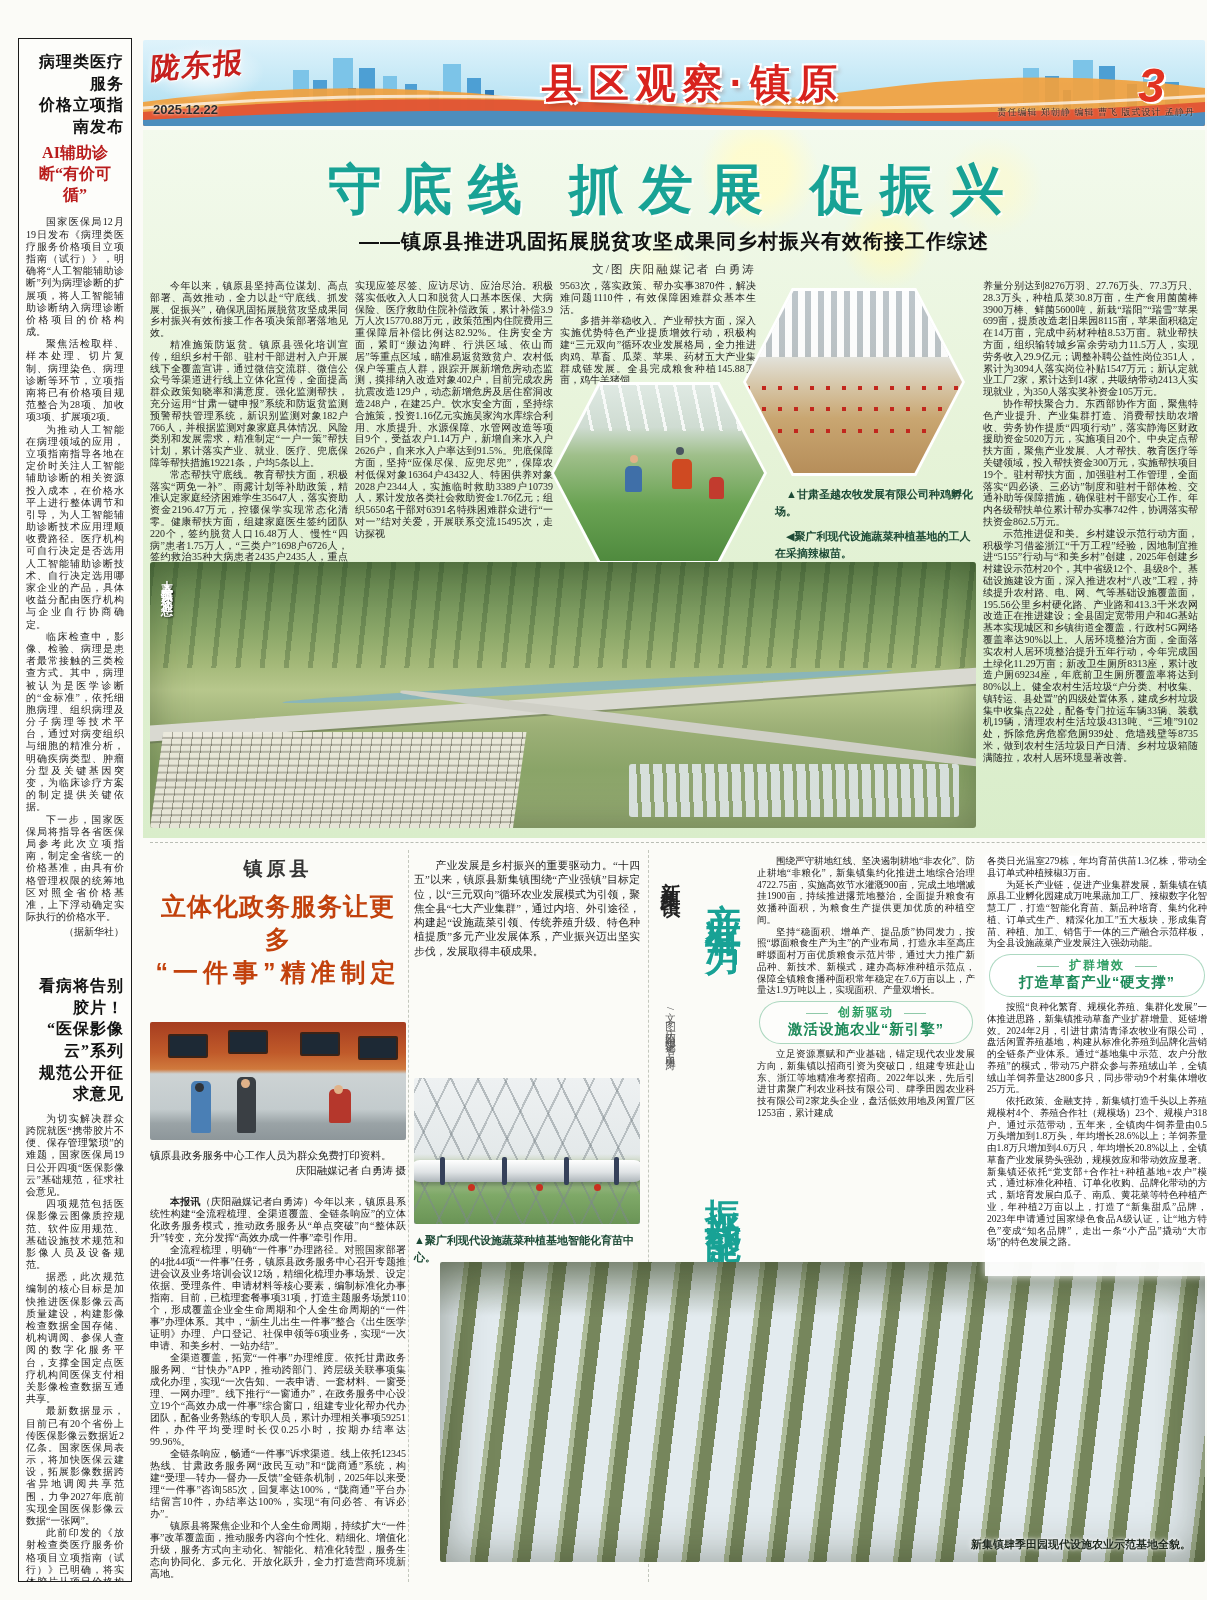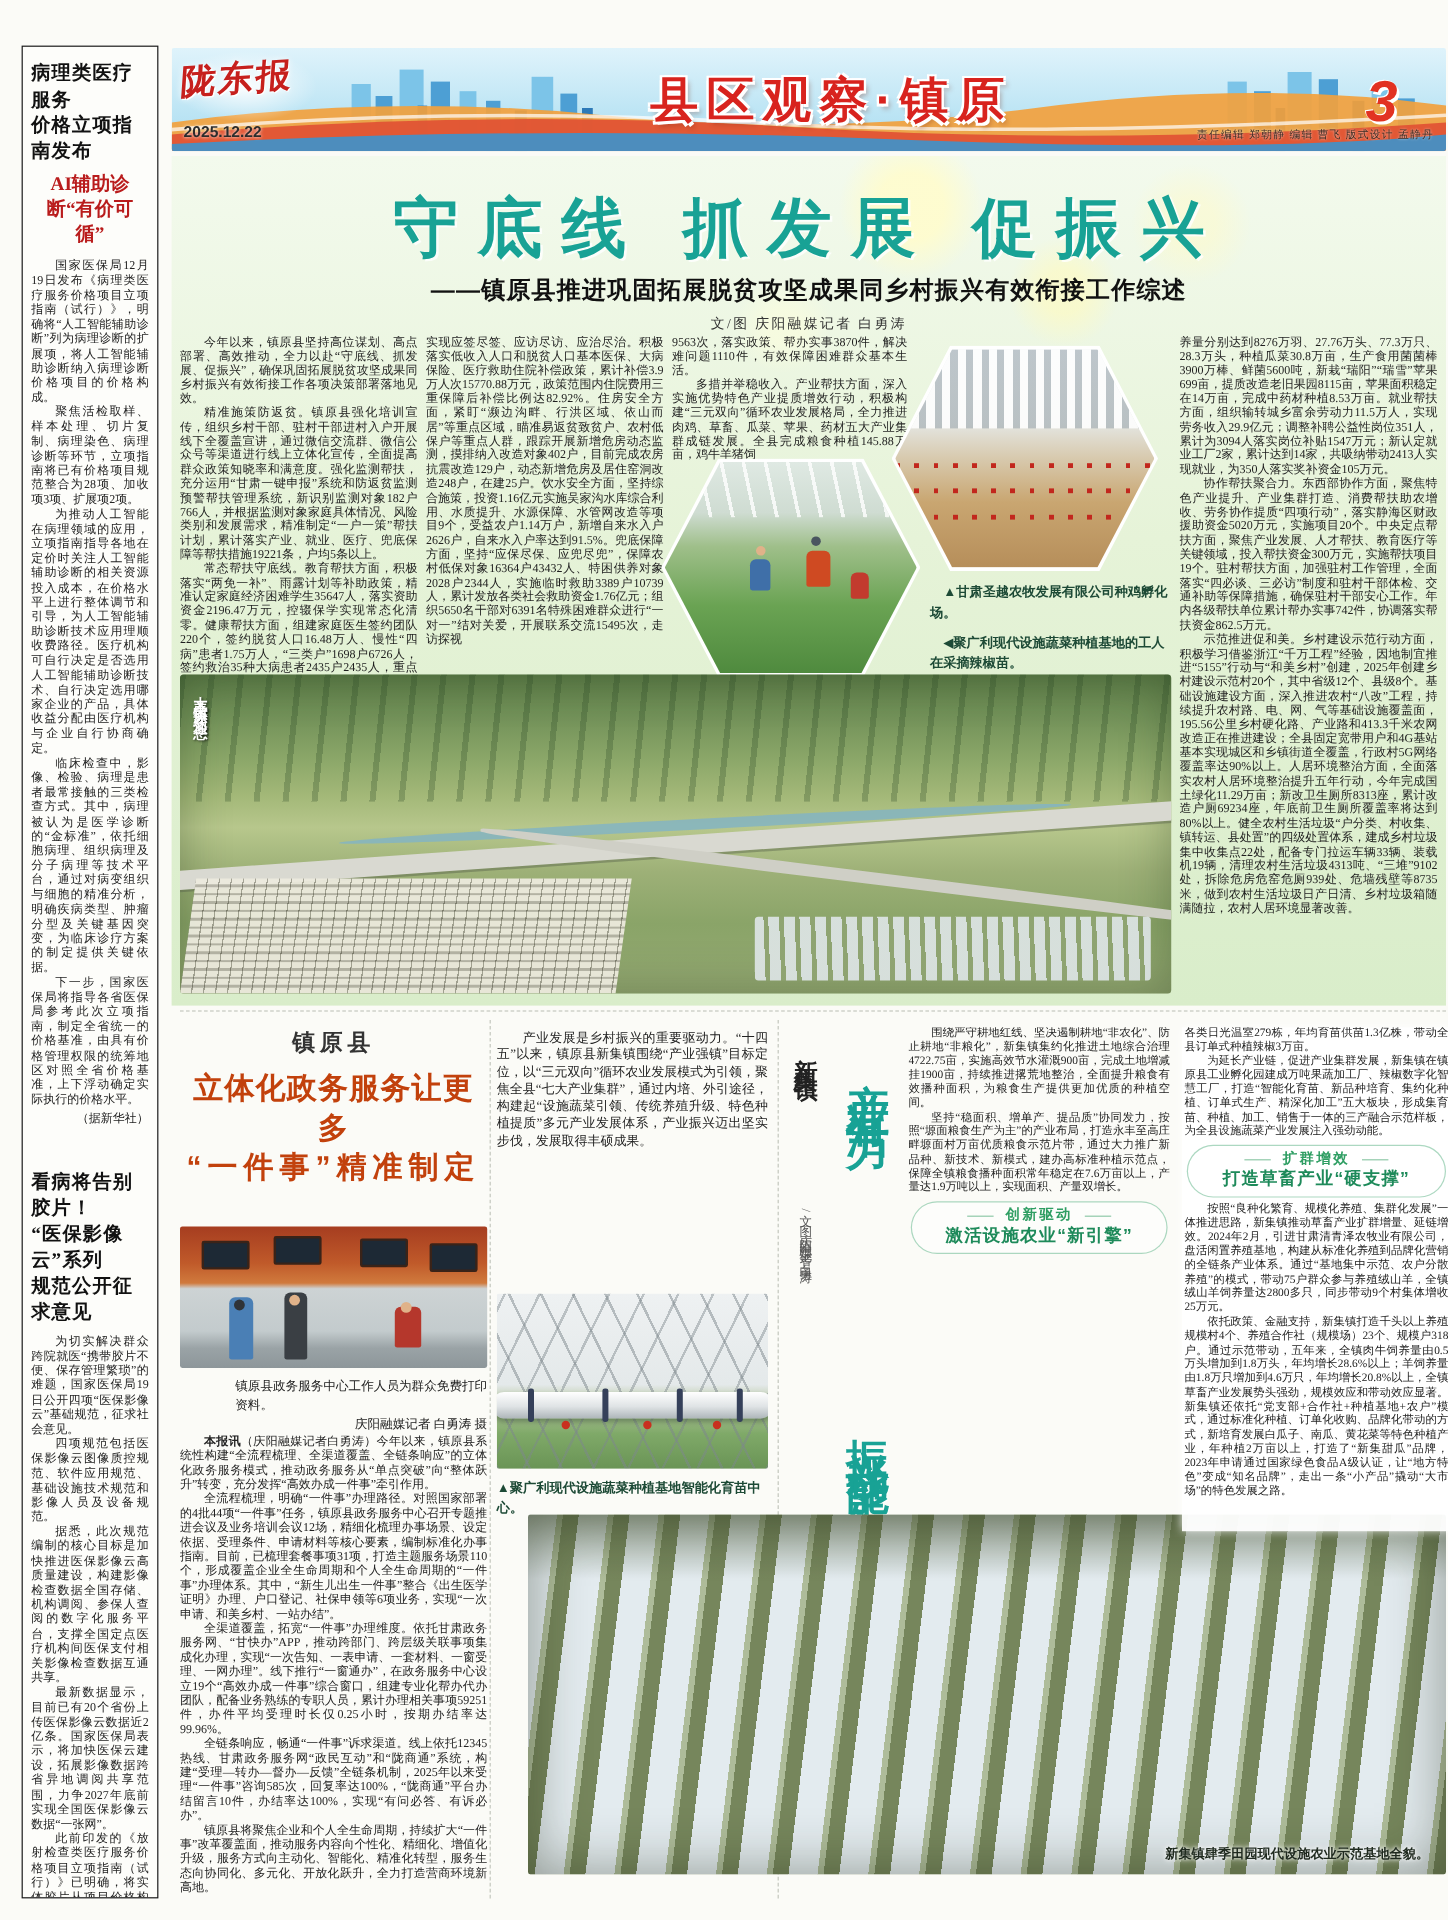--- a/index.html
+++ b/index.html
@@ -3,21 +3,21 @@
 <meta charset="utf-8">
 <style>
   html,body{margin:0;padding:0;background:#e8e8e4;}
   #page{position:relative;width:1207px;height:1600px;background:#fbfbf7;overflow:hidden;
         font-family:"Liberation Serif","DejaVu Serif",serif;color:#222;}
   .abs{position:absolute;}
   .sans{font-family:"Liberation Sans","DejaVu Sans",sans-serif;}
   
   .sidebar{left:18px;top:38px;width:114px;height:1544px;border:1.5px solid #1b1b1b;
            box-sizing:border-box;padding:12px 7px;overflow:hidden;background:#fdfdfa;}
-  .sb-title{font-weight:bold;font-size:16px;line-height:1.35;text-align:left;letter-spacing:1px;color:#111;margin:0;}
+  .sb-title{font-weight:bold;font-size:16px;line-height:1.35;text-align:right;letter-spacing:1px;color:#111;margin:0;}
   .sb-sub{font-weight:bold;font-size:16px;text-align:center;margin:6px 4px 10px;color:#b91c1c;}
   .sb-body p{margin:0;font-size:10px;line-height:1.22;text-align:justify;text-indent:2em;color:#222;}
   .sb-src{font-size:10px;text-align:right;margin-top:2px;}
   .sb-gap{height:26px;}
   
   .banner{left:143px;top:40px;width:1062px;height:86px;overflow:hidden;border-radius:2px;}
   .masthead{left:8px;top:6px;font-size:29px;font-weight:900;color:#c6201d;transform:skewX(-8deg) rotate(-4deg);
             letter-spacing:2px;text-shadow:1px 1px 0 #fff,0 0 6px rgba(255,255,255,.9);}
   .bdate{left:10px;top:62px;font-size:13px;font-weight:bold;color:#2c2c2c;text-shadow:0 0 3px #fff;}
   .btitle{left:310px;top:16px;width:480px;text-align:center;font-size:40px;font-weight:900;color:#d8231e;letter-spacing:7px;
@@ -75,21 +75,21 @@
      letter-spacing:4px;text-shadow:1px 1px 2px rgba(0,0,0,.7);font-weight:bold;}
   
   .hdash{border-top:1.5px dashed #b9bdb4;}
   .vdash{border-left:1.5px dashed #c3c7bd;}
   
   .gov-kicker{font-size:19px;letter-spacing:4px;color:#333;text-align:center;font-weight:bold;}
   .gov-h{font-size:25px;font-weight:900;color:#c2410c;text-align:center;letter-spacing:1px;}
   .gov-h2{letter-spacing:5px;}
   .gov-photo{border-radius:2px;overflow:hidden;background:linear-gradient(180deg,#a63d20 0%,#c05a2a 26%,#d07a3d 40%,#cdd3d4 44%,#c3cbcd 74%,#9aa3a6 86%,#8d969a 100%);}
   .screen{position:absolute;width:36px;height:20px;background:#1d2935;border:2px solid #3a2318;border-radius:2px;}
-  .gov-cap{font-size:10.5px;line-height:1.5;color:#222;margin-left:46px;}
+  .gov-cap{font-size:10.5px;line-height:1.5;color:#222;}
   .gov-credit{font-size:10.5px;text-align:right;color:#222;}
   .gov-body{font-size:10px;line-height:1.2;overflow:hidden;}
   .gov-body b{font-family:"Liberation Sans","DejaVu Sans",sans-serif;}
   
   .intro{font-size:10.8px;line-height:1.32;text-align:justify;overflow:hidden;}
   .intro p{margin:0;text-indent:2em;}
   .pipe-photo{border-radius:2px;overflow:hidden;background:
       repeating-linear-gradient(64deg,rgba(125,135,140,.5) 0 2px,rgba(0,0,0,0) 2px 24px),
       repeating-linear-gradient(-64deg,rgba(125,135,140,.45) 0 2px,rgba(0,0,0,0) 2px 26px),
       linear-gradient(180deg,#eef1f2 0%,#e4e9ea 52%,#b9c9a4 62%,#7fa968 80%,#6a9456 100%);}
@@ -315,20 +315,23 @@
 
   <div class="abs xcol" style="left:757px;top:856px;width:218px;height:402px;">
     <div>
         <p>围绕严守耕地红线、坚决遏制耕地“非农化”、防止耕地“非粮化”，新集镇集约化推进土地综合治理4722.75亩，实施高效节水灌溉900亩，完成土地增减挂1900亩，持续推进撂荒地整治，全面提升粮食有效播种面积，为粮食生产提供更加优质的种植空间。</p>
         <p>坚持“稳面积、增单产、提品质”协同发力，按照“塬面粮食生产为主”的产业布局，打造永丰至高庄畔塬面村万亩优质粮食示范片带，通过大力推广新品种、新技术、新模式，建办高标准种植示范点，保障全镇粮食播种面积常年稳定在7.6万亩以上，产量达1.9万吨以上，实现面积、产量双增长。</p>
       </div>
     <div class="sechead">
       <span class="k">创新驱动</span>
       <span class="t">激活设施农业“新引擎”</span>
     </div>
+    <div>
+        <p>立足资源禀赋和产业基础，锚定现代农业发展方向，新集镇以招商引资为突破口，组建专班赴山东、浙江等地精准考察招商。2022年以来，先后引进甘肃聚广利农业科技有限公司、肆季田园农业科技有限公司2家龙头企业，盘活低效用地及闲置厂区1253亩，累计建成</p>
+      </div>
   </div>
 
   <div class="abs baerial" style="left:440px;top:1262px;width:765px;height:300px;">
     <div class="cap">新集镇肆季田园现代设施农业示范基地全貌。</div>
   </div>
 
   <div class="abs xcol colB-panel" style="left:985px;top:856px;width:220px;height:420px;">
     <div>
         <p class="cont">各类日光温室279栋，年均育苗供苗1.3亿株，带动全县订单式种植辣椒3万亩。</p>
         <p>为延长产业链，促进产业集群发展，新集镇在镇原县工业孵化园建成万吨果蔬加工厂、辣椒数字化智慧工厂，打造“智能化育苗、新品种培育、集约化种植、订单式生产、精深化加工”五大板块，形成集育苗、种植、加工、销售于一体的三产融合示范样板，为全县设施蔬菜产业发展注入强劲动能。</p>

